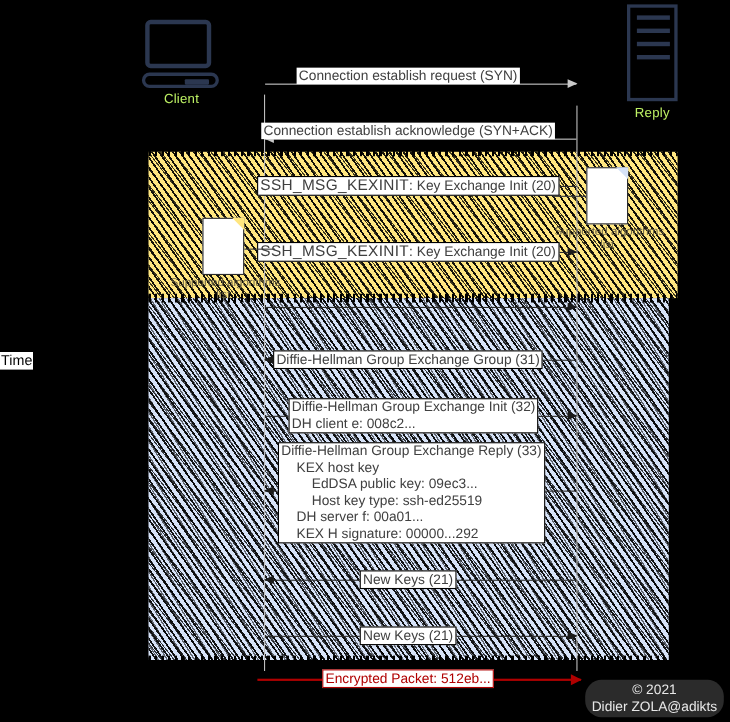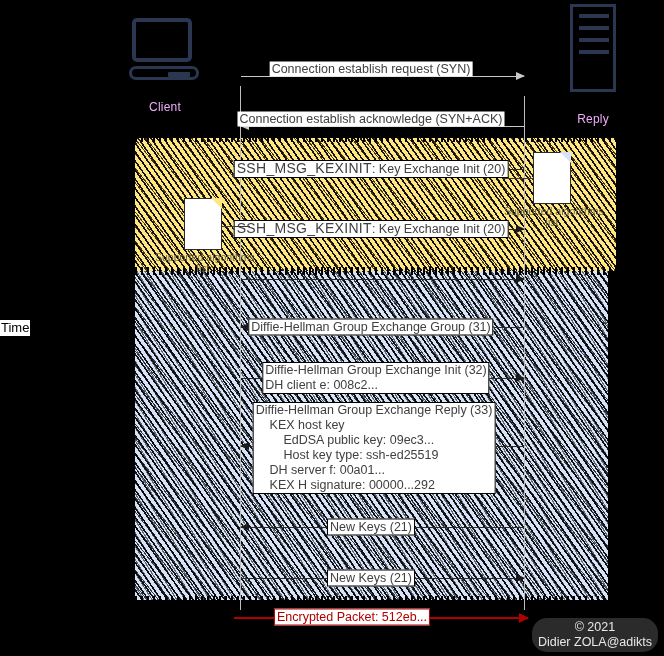--- a/index.html
+++ b/index.html
@@ -6,21 +6,21 @@
   body{
     width:664px;height:656px;position:relative;overflow:hidden;
     font-family:"Liberation Sans",sans-serif;
     background:#000;color:#fff;
   }
   .stage{position:absolute;left:0;top:0;width:664px;height:656px;}
 
   
   .actor{position:absolute;text-align:center;width:110px;}
   .actor .cap{
-    font-size:12px;color:#f0abfc;margin-top:20px;letter-spacing:.2px;
+    font-size:12px;color:#bef264;margin-top:3px;letter-spacing:.2px;
   }
   #client-actor{left:110px;top:18px;}
   #server-actor{left:538px;top:4px;}
 
   
   .pc{width:72px;height:62px;margin:0 auto;position:relative;}
   .pc .screen{
     position:absolute;left:3px;top:0;width:60px;height:44px;
     border:4px solid #2b3750;border-radius:5px;box-sizing:border-box;
   }
@@ -257,20 +257,20 @@
   <div class="msg" id="msg-newkeys-c" style="left:241px;top:578px;width:283px;">
     <div class="line"></div>
       <div class="head r"></div>
   </div>
   <div class="lbl" id="lbl-newkeys-c" style="left:371px;top:578px;">New Keys (21)</div>
 
   <div class="msg" id="msg-encrypted" style="left:234px;top:617px;width:294px;">
     <div class="line"></div>
       <div class="head r"></div>
   </div>
-  <div class="lbl" id="lbl-encrypted" style="left:352px;top:617px;">Encrypted Packet: 512eb...</div>
+  <div class="lbl" id="lbl-encrypted" style="left:371px;top:617px;">Encrypted Packet: 512eb...</div>
 
   <div id="credit">
     <div>© 2021</div>
     <div>Didier ZOLA@adikts</div>
   </div>
 
 </div>
 
 </body></html>

